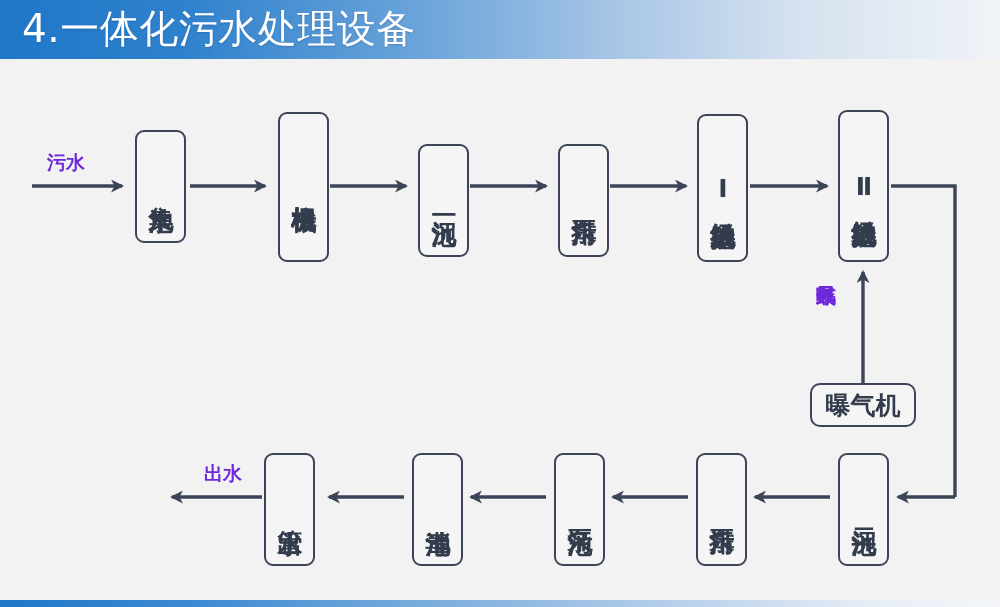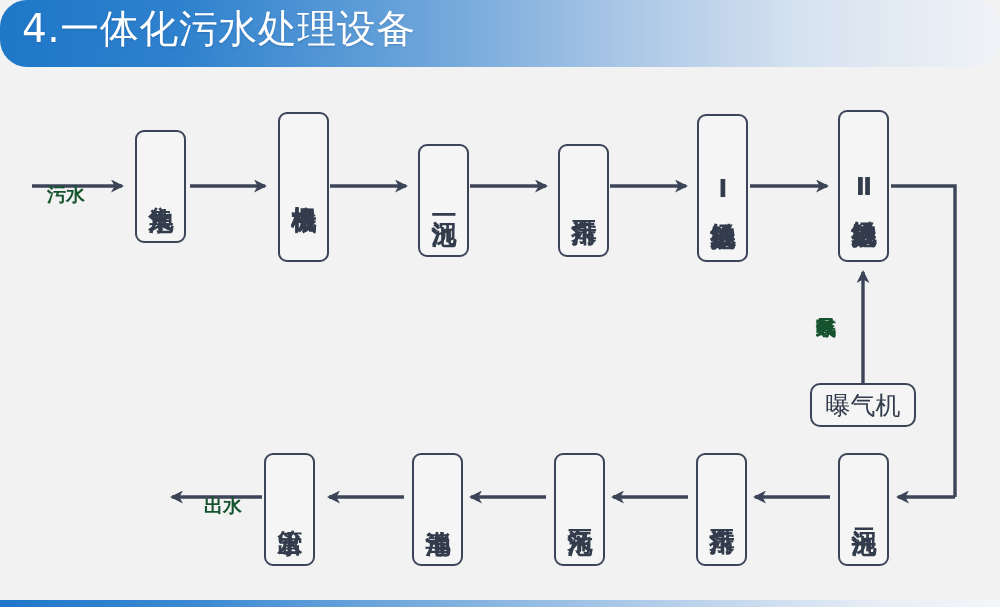--- a/index.html
+++ b/index.html
@@ -16,29 +16,28 @@
     overflow: hidden;
     font-family: "DejaVu Sans", "Liberation Sans", sans-serif;
   }
 
   
   #header-banner {
     position: absolute;
     left: 0;
     top: 0;
     width: 1000px;
-    height: 67px;
+    height: 59px;
     background: linear-gradient(to right,
         #1f77c8 0%,
         #2e81cd 18%,
         #6ba4da 42%,
         #a9c6e6 62%,
         #d6e2f0 80%,
         #f0f3f7 100%);
-    border-radius: 27px;
   }
   #header-title {
     position: absolute;
     left: 22px;
     top: 3px;
     font-size: 39px;
     line-height: 52px;
     color: #ffffff;
     letter-spacing: 0.5px;
     white-space: nowrap;
@@ -91,33 +90,32 @@
     writing-mode: vertical-rl;
     text-orientation: upright;
     font-size: 25px;
     line-height: 1.04;
     letter-spacing: 0px;
     font-weight: 600;
     white-space: nowrap;
   }
   .node .htext {
     font-size: 25px;
-    font-weight: 400;
+    font-weight: 700;
     line-height: 1;
     white-space: nowrap;
   }
 
   
   .edge-label {
     position: absolute;
-    color: #14532d;
+    color: #6d28d9;
     font-size: 19px;
     font-weight: 600;
     white-space: nowrap;
-    margin-top: 32px;
   }
   .edge-label.vertical {
     writing-mode: vertical-rl;
     text-orientation: upright;
     line-height: 1.02;
     font-size: 20px;
   }
 </style>
 </head>
 <body>

